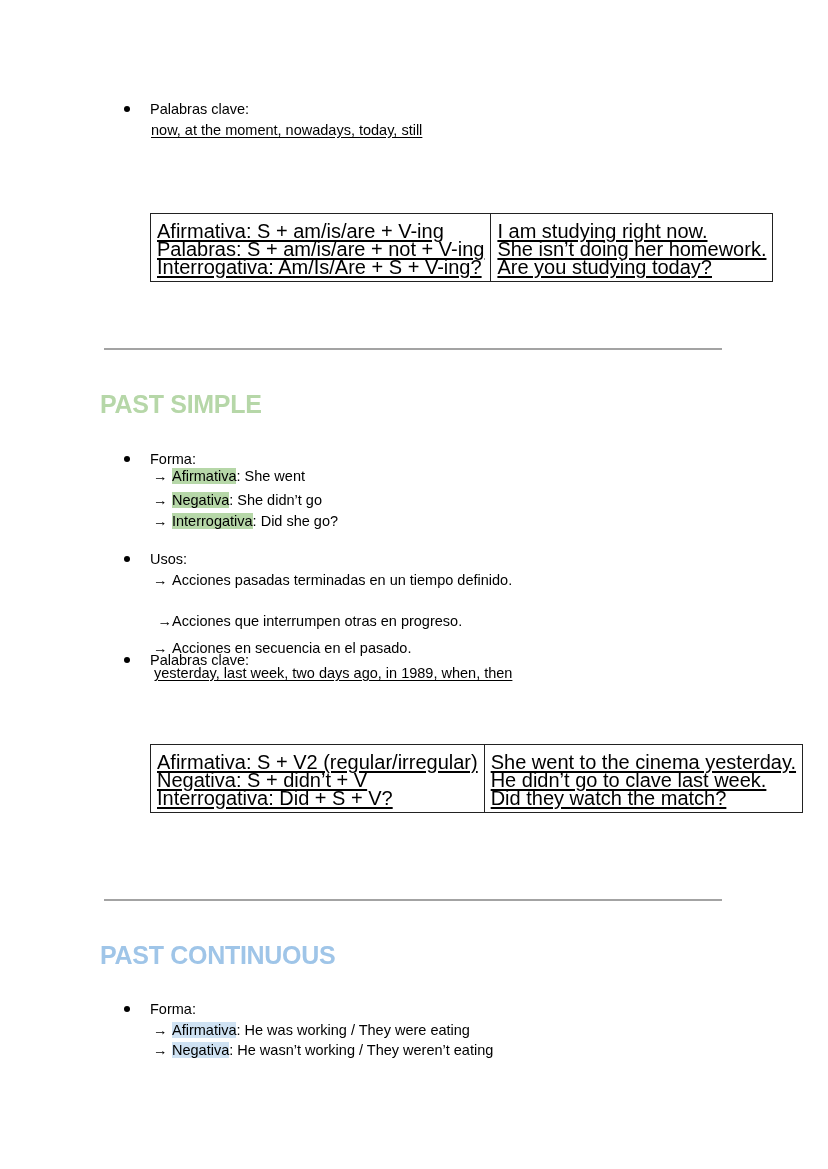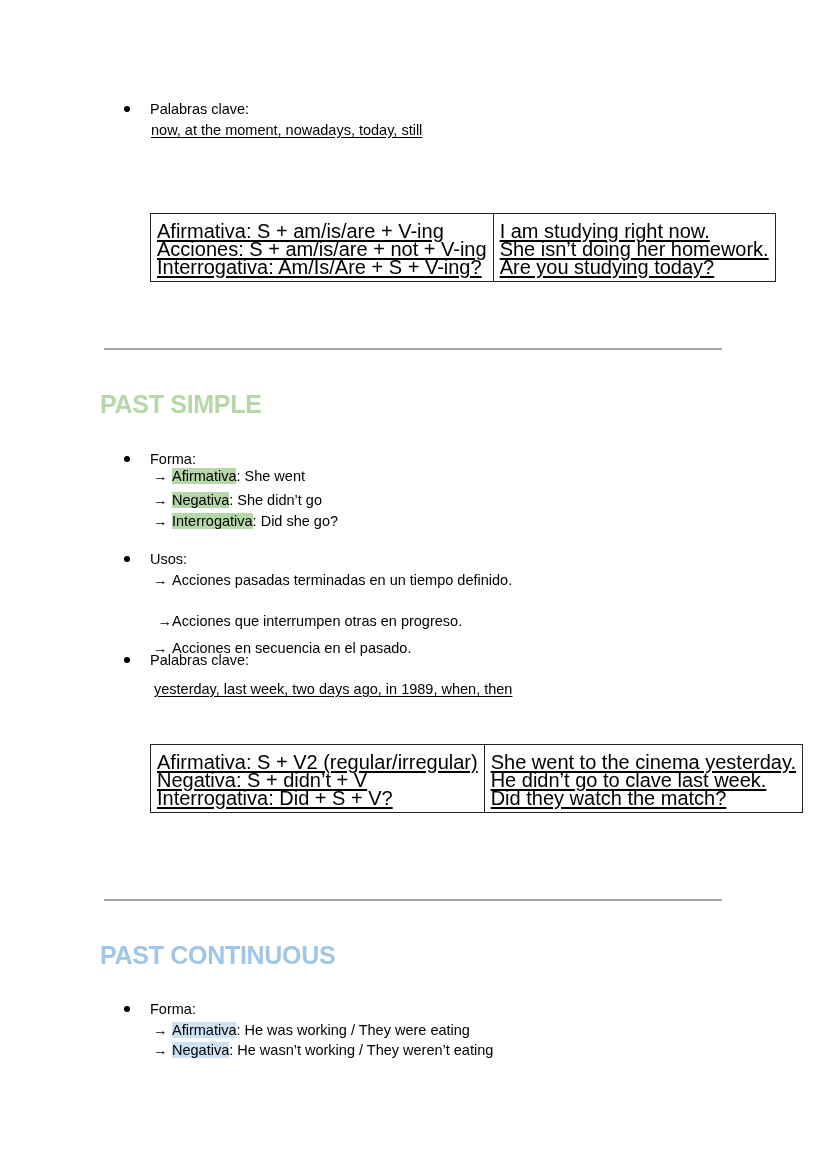--- a/index.html
+++ b/index.html
@@ -106,21 +106,21 @@
   <span class="bullet-dot"></span>
   <span class="bullet-label">Palabras clave:</span>
   <span class="keywords" style="top:20.5px; left:27px;">now, at the moment, nowadays, today, still</span>
 </div>
 
 <table class="grammar-table" style="top:213px;">
   <tbody>
       <tr>
     <td>
       <span class="line">Afirmativa: S + am/is/are + V-ing</span>
-      <span class="line">Acciones: S + am/is/are + not + V-ing</span>
+      <span class="line">Palabras: S + am/is/are + not + V-ing</span>
       <span class="line">Interrogativa: Am/Is/Are + S + V-ing?</span>
     </td>
     <td>
       <span class="line">I am studying right now.</span>
       <span class="line">She isn’t doing her homework.</span>
       <span class="line">Are you studying today?</span>
     </td>
   </tr>
 </tbody>
   </table>
@@ -153,21 +153,21 @@
     <span class="arrow">→</span><span>Acciones en secuencia en el pasado.</span>
   </div>
   <div class="sub-line" style="top:61.5px;text-align:right;">
     <span class="arrow">→</span><span>Acciones que interrumpen otras en progreso.</span>
   </div>
 </div>
 
 <div class="bullet-row" style="top:650px;">
   <span class="bullet-dot"></span>
   <span class="bullet-label">Palabras clave:</span>
-  <span class="keywords" style="top:29px; left:30px;text-align:center;">yesterday, last week, two days ago, in 1989, when, then</span>
+  <span class="keywords" style="top:13px; left:30px;text-align:center;">yesterday, last week, two days ago, in 1989, when, then</span>
 </div>
 
 <table class="grammar-table" style="top:744px;">
   <tbody>
       <tr>
     <td>
       <span class="line">Afirmativa: S + V2 (regular/irregular)</span>
       <span class="line">Negativa: S + didn’t + V</span>
       <span class="line">Interrogativa: Did + S + V?</span>
     </td>

